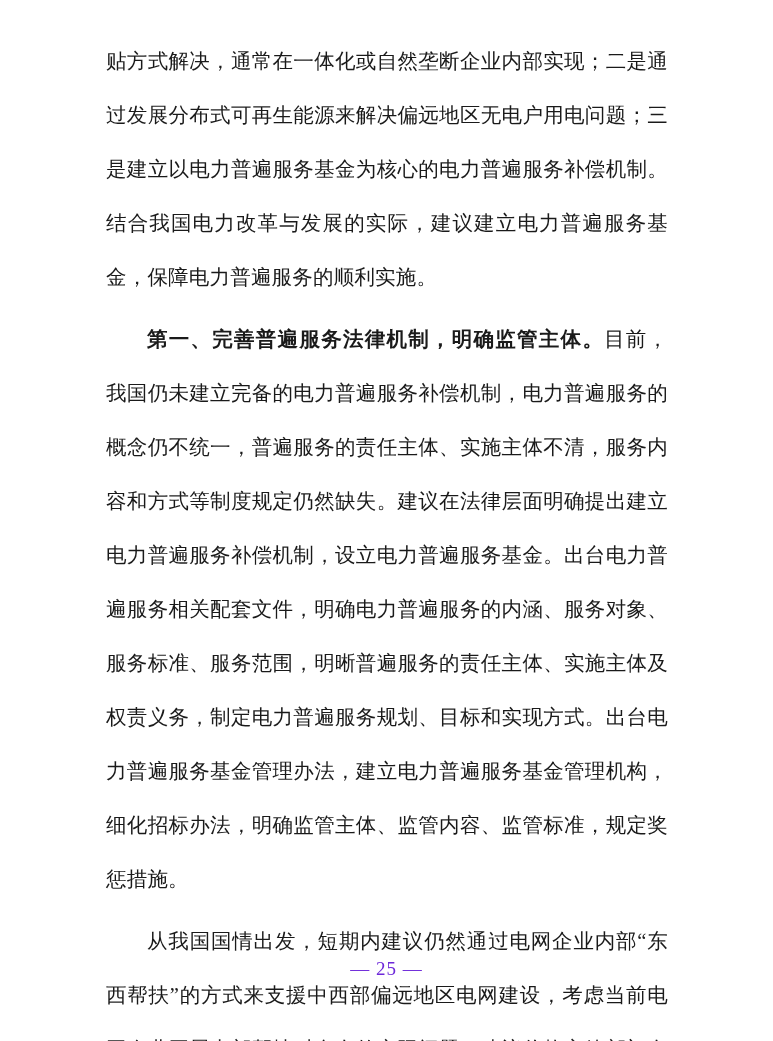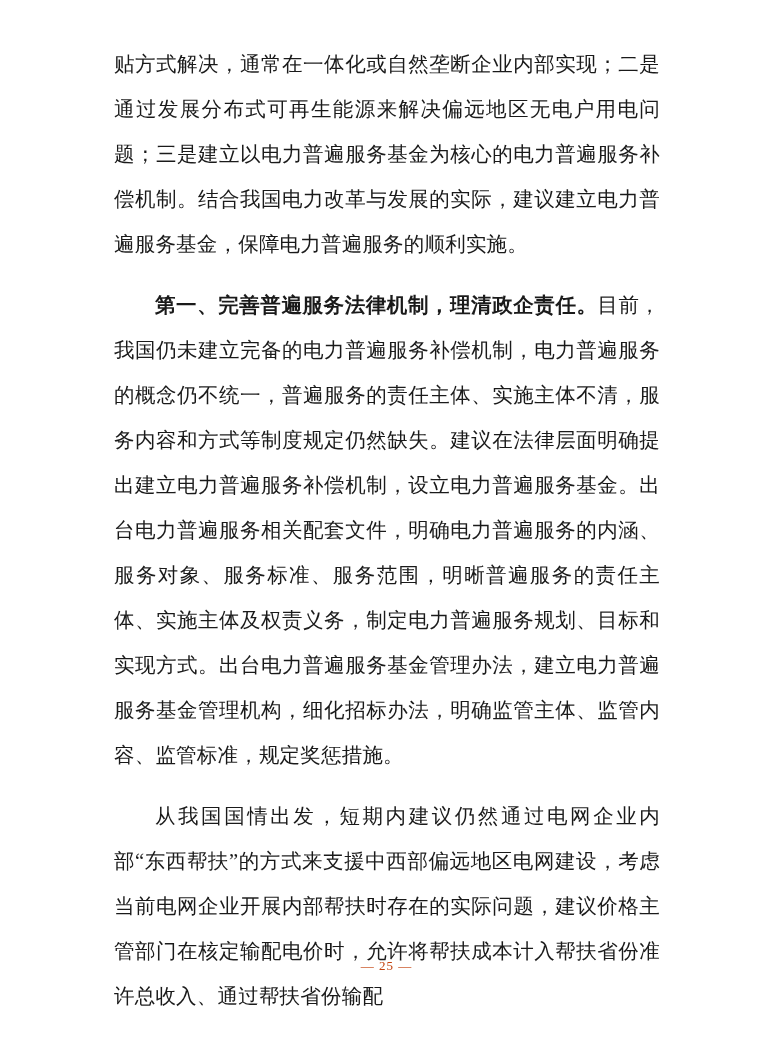--- a/index.html
+++ b/index.html
@@ -19,60 +19,60 @@
     overflow: hidden;
     box-sizing: border-box;
   }
   .content {
     position: absolute;
     left: 98px;
     top: 26px;
     width: 578px;
   }
   p.para {
-    margin: 16px;
+    margin: 8px;
     font-size: 20.5px;
-    line-height: 45px;
+    line-height: 54px;
     color: #1a1a1a;
     text-align: justify;
     text-justify: inter-ideograph;
     letter-spacing: 0.2px;
     font-family: "Liberation Serif", "DejaVu Serif", serif;
   }
   p.indent {
     text-indent: 41px;
   }
   .bold-head {
     font-weight: bold;
     letter-spacing: 0.4px;
   }
   .footer {
     position: absolute;
     left: 0;
     top: 958px;
     width: 773px;
     text-align: center;
-    font-size: 13px;
-    color: #c2410c;
+    font-size: 19px;
+    color: #6d28d9;
     letter-spacing: 1px;
     font-family: "Liberation Serif", "DejaVu Serif", serif;
   }
 </style>
 </head>
 <body>
 
 <div class="page">
   <div class="content">
 
     <p class="para">
       <span>贴方式解决，通常在一体化或自然垄断企业内部实现；二是通过发展分布式可再生能源来解决偏远地区无电户用电问题；三是建立以电力普遍服务基金为核心的电力普遍服务补偿机制。结合我国电力改革与发展的实际，建议建立电力普遍服务基金，保障电力普遍服务的顺利实施。</span>
     </p>
 
     <p class="para indent">
-      <span class="bold-head">第一、完善普遍服务法律机制，理清政企责任。</span><span>目前，我国仍未建立完备的电力普遍服务补偿机制，电力普遍服务的概念仍不统一，普遍服务的责任主体、实施主体不清，服务内容和方式等制度规定仍然缺失。建议在法律层面明确提出建立电力普遍服务补偿机制，设立电力普遍服务基金。出台电力普遍服务相关配套文件，明确电力普遍服务的内涵、服务对象、服务标准、服务范围，明晰普遍服务的责任主体、实施主体及权责义务，制定电力普遍服务规划、目标和实现方式。出台电力普遍服务基金管理办法，建立电力普遍服务基金管理机构，细化招标办法，明确监管主体、监管内容、监管标准，规定奖惩措施。</span>
+      <span class="bold-head">第一、完善普遍服务法律机制，明确监管主体。</span><span>目前，我国仍未建立完备的电力普遍服务补偿机制，电力普遍服务的概念仍不统一，普遍服务的责任主体、实施主体不清，服务内容和方式等制度规定仍然缺失。建议在法律层面明确提出建立电力普遍服务补偿机制，设立电力普遍服务基金。出台电力普遍服务相关配套文件，明确电力普遍服务的内涵、服务对象、服务标准、服务范围，明晰普遍服务的责任主体、实施主体及权责义务，制定电力普遍服务规划、目标和实现方式。出台电力普遍服务基金管理办法，建立电力普遍服务基金管理机构，细化招标办法，明确监管主体、监管内容、监管标准，规定奖惩措施。</span>
     </p>
 
 
     <p class="para indent">
       <span>从我国国情出发，短期内建议仍然通过电网企业内部“东西帮扶”的方式来支援中西部偏远地区电网建设，考虑当前电网企业开展内部帮扶时存在的实际问题，建议价格主管部门在核定输配电价时，允许将帮扶成本计入帮扶省份准许总收入、通过帮扶省份输配</span>
     </p>
 
   </div>
 
   <div class="footer">— 25 —</div>

